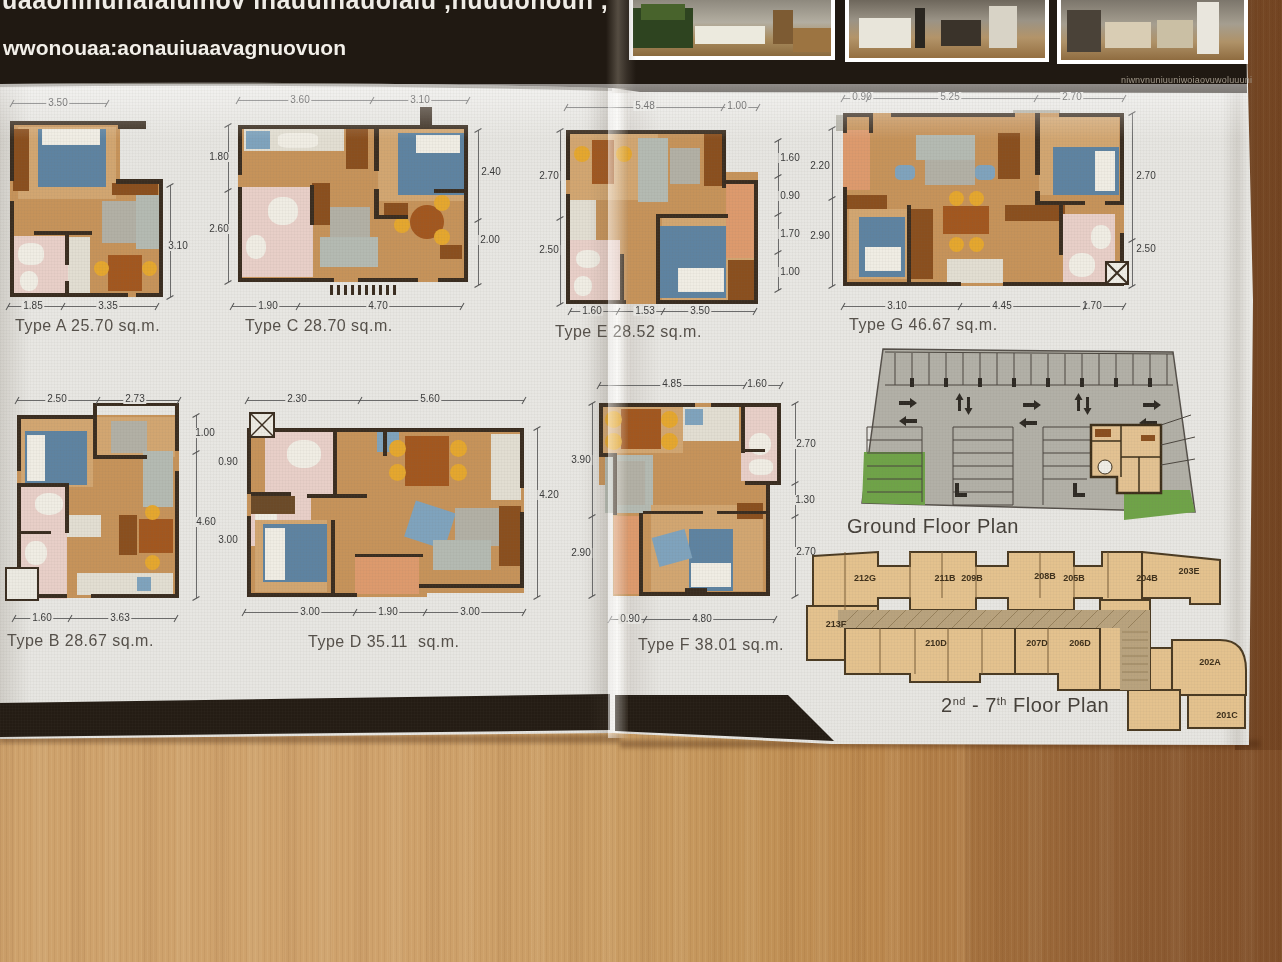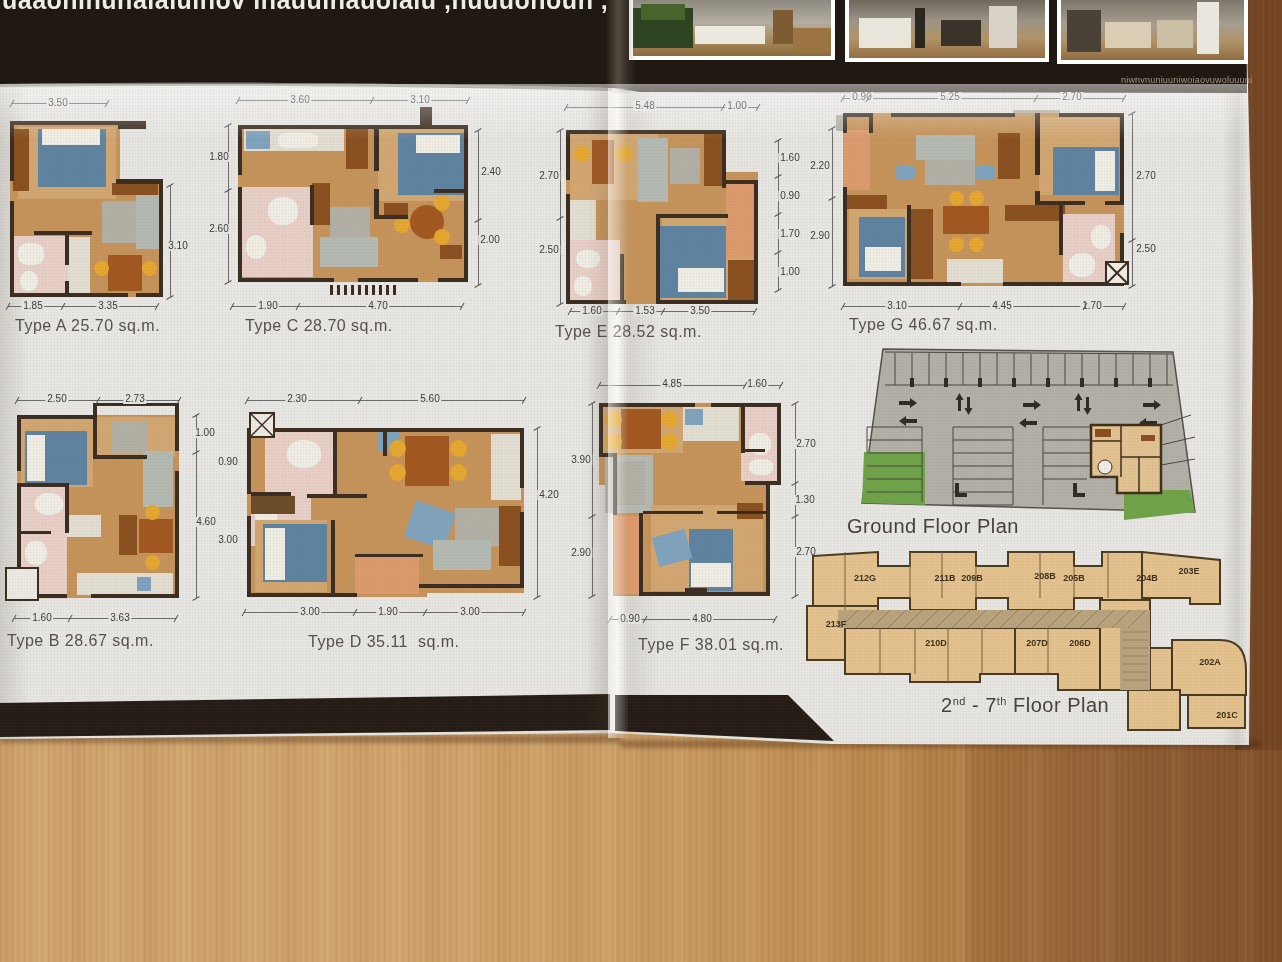--- a/index.html
+++ b/index.html
@@ -47,20 +47,21 @@
       linear-gradient(180deg, #e5e4e0 0%, #e8e7e3 30%, #e7e6e2 70%, #e4e3df 100%);"></div>
 
   <div class="abs" style="left:1222px;top:0;width:26px;height:745px;background:linear-gradient(90deg,rgba(0,0,0,0),rgba(120,110,95,0.18) 60%,rgba(0,0,0,0));"></div>
 
   <svg class="abs" style="left:0;top:0;" width="1282" height="100" viewBox="0 0 1282 100">
     <path d="M0,0 L1246,0 L1247,93 L640,92 L612,88 Q280,80 0,84 Z" fill="#201912"></path>
     <path d="M0,84 Q280,80 612,88 L612,91 Q280,83 0,87 Z" fill="#3a332a" opacity="0.6"></path>
   </svg>
 
   <div class="abs" style="left:2px;top:-14px;width:606px;height:30px;overflow:hidden;color:#efece6;font-size:25px;font-weight:bold;letter-spacing:0.5px;white-space:nowrap;font-family:'Liberation Sans',sans-serif;">uaaonlnunaiaiuinov inauuinauoiaiu ,nuuuonoun ,iouwuioiaia ,auiuinluii</div>
+  <div class="abs" style="left:3px;top:36px;color:#f2efe9;font-size:21px;font-weight:bold;letter-spacing:0px;white-space:nowrap;font-family:'Liberation Sans',sans-serif;">wwonouaa:aonauiuaavagnuovuon</div>
   <div class="abs" style="left:1121px;top:75px;color:#a39a8c;font-size:9px;letter-spacing:0.2px;font-family:'Liberation Sans',sans-serif;">niwnvnuniuuniwoiaovuwoluuuni</div>
 
   <div class="abs" style="left:629px;top:0;width:206px;height:60px;background:#fff;padding:0;">
     <div class="abs" style="left:4px;top:0px;right:4px;bottom:4px;background:linear-gradient(180deg,#8e897e 0%,#b3aea1 40%,#a98c5e 70%,#8a6a3e 100%);">
       <div class="abs" style="left:0;top:8px;width:60px;height:40px;background:#2e4420;"></div>
       <div class="abs" style="left:8px;top:4px;width:44px;height:16px;background:#48632c;"></div>
       <div class="abs" style="left:62px;top:26px;width:70px;height:18px;background:#eceade;"></div>
       <div class="abs" style="left:140px;top:10px;width:20px;height:34px;background:#7d5b33;"></div>
       <div class="abs" style="left:160px;top:28px;width:38px;height:24px;background:#9c7441;"></div>
     </div>

